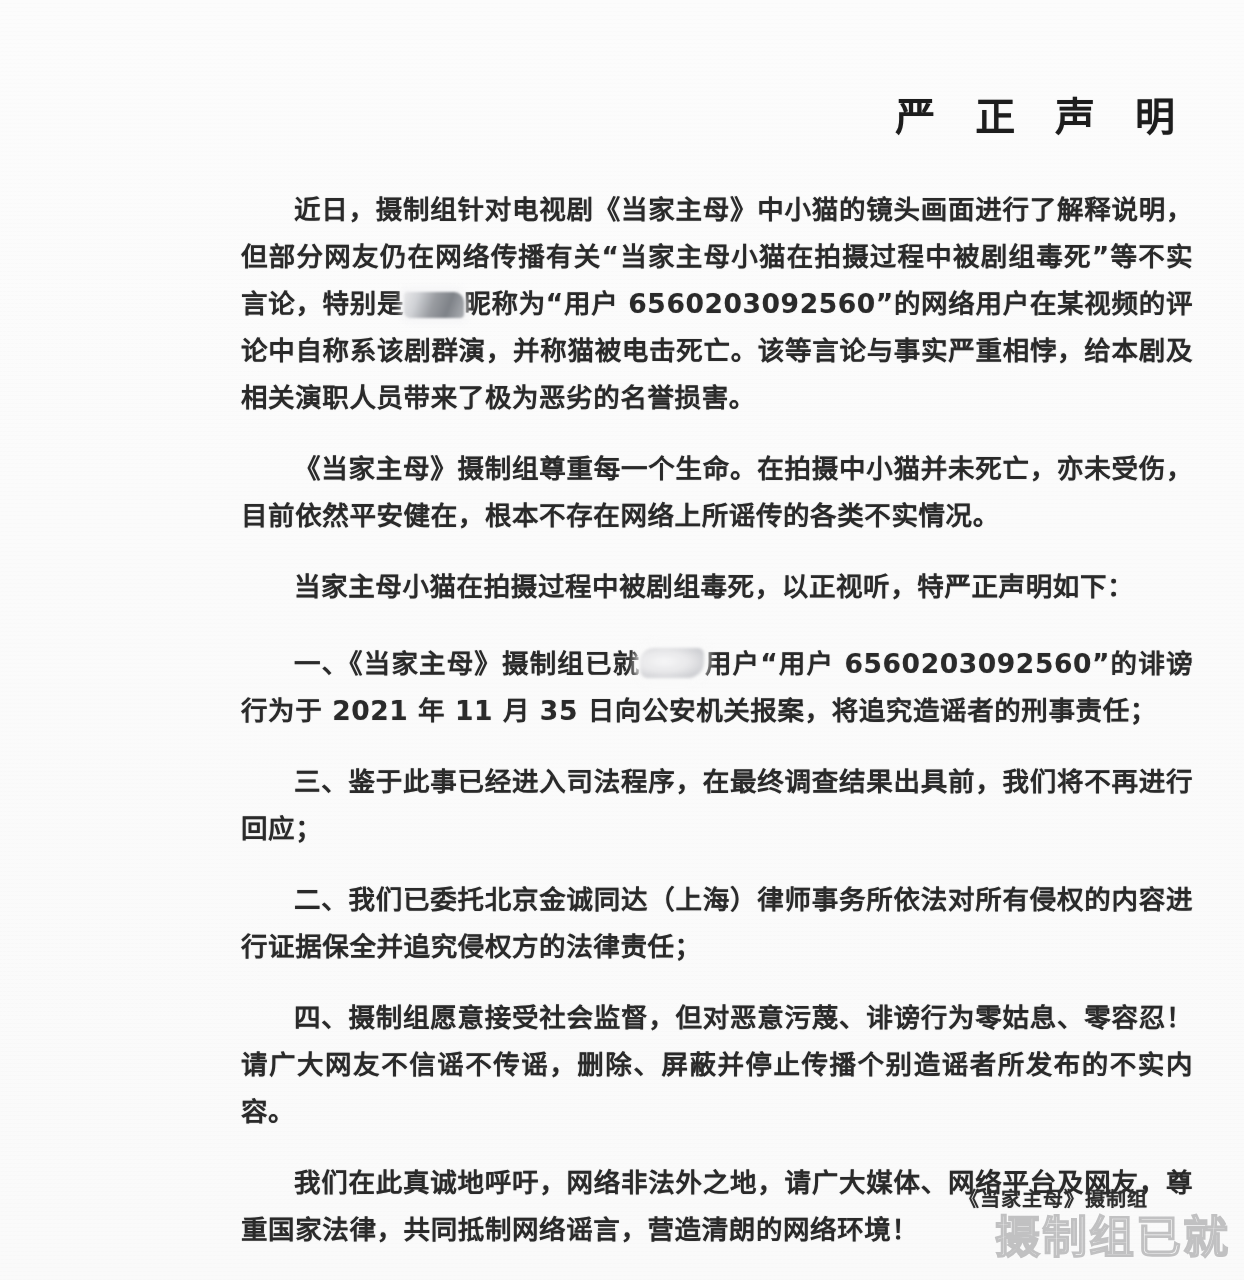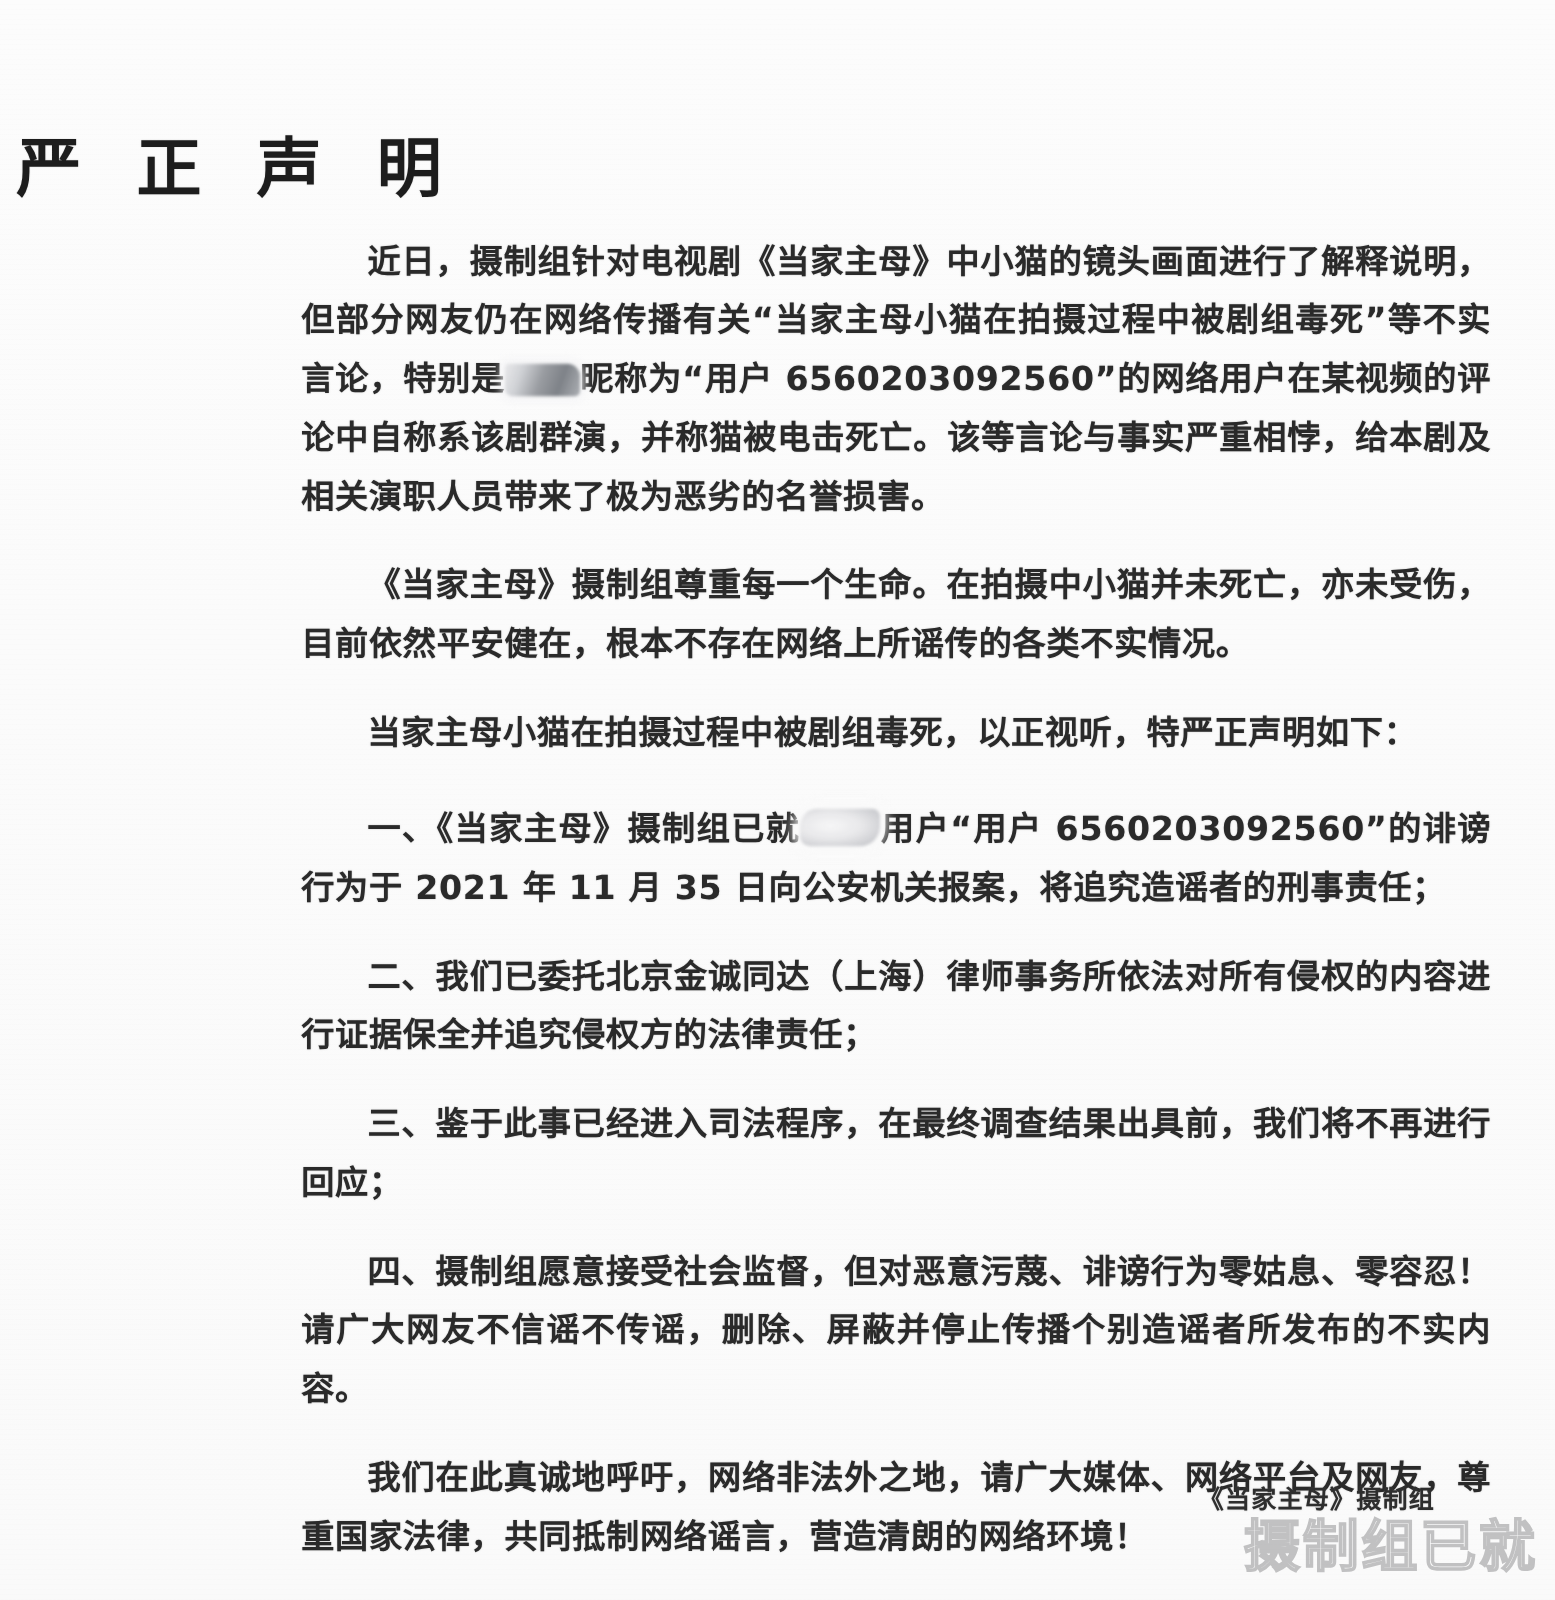--- a/index.html
+++ b/index.html
@@ -40,22 +40,22 @@
         rgba(0,0,0,0) 4px);
     opacity: .55;
   }
 
   
   #doc-title {
     position: absolute;
     top: 58px;
     left: 0;
     width: 1188px;
-    text-align: left;
-    font-size: 52px;
+    text-align: right;
+    font-size: 40px;
     font-weight: bold;
     letter-spacing: 13px;
     color: #1d1d1d;
     text-indent: 13px;
     font-family: "DejaVu Sans", "Liberation Sans", sans-serif;
     text-shadow: 0 0 1px rgba(70,70,70,0.35);
   }
 
   
   #doc-body {
@@ -157,22 +157,22 @@
 
   <div id="scan-noise"></div>
 
   <h1 id="doc-title">严 正 声 明</h1>
 
   <div id="doc-body">
       <p class="para"><span>近日，摄制组针对电视剧《当家主母》中小猫的镜头画面进行了解释说明，但部分网友仍在网络传播有关“当家主母小猫在拍摄过程中被剧组毒死”等不实言论，特别是</span><span class="redact redact-dark"></span><span>昵称为“用户 6560203092560”的网络用户在某视频的评论中自称系该剧群演，并称猫被电击死亡。该等言论与事实严重相悖，给本剧及相关演职人员带来了极为恶劣的名誉损害。</span></p>
       <p class="para"><span>《当家主母》摄制组尊重每一个生命。在拍摄中小猫并未死亡，亦未受伤，目前依然平安健在，根本不存在网络上所谣传的各类不实情况。</span></p>
       <p class="para gap-lg"><span>当家主母小猫在拍摄过程中被剧组毒死，以正视听，特严正声明如下：</span></p>
       <p class="para clause"><span>一、《当家主母》摄制组已就</span><span class="redact redact-light"></span><span>用户“用户 6560203092560”的诽谤行为于 2021 年 11 月 35 日向公安机关报案，将追究造谣者的刑事责任；</span></p>
+      <p class="para clause"><span>三、鉴于此事已经进入司法程序，在最终调查结果出具前，我们将不再进行回应；</span></p>
       <p class="para clause"><span>二、我们已委托北京金诚同达（上海）律师事务所依法对所有侵权的内容进行证据保全并追究侵权方的法律责任；</span></p>
-      <p class="para clause"><span>三、鉴于此事已经进入司法程序，在最终调查结果出具前，我们将不再进行回应；</span></p>
       <p class="para clause"><span>四、摄制组愿意接受社会监督，但对恶意污蔑、诽谤行为零姑息、零容忍！请广大网友不信谣不传谣，删除、屏蔽并停止传播个别造谣者所发布的不实内容。</span></p>
       <p class="para"><span>我们在此真诚地呼吁，网络非法外之地，请广大媒体、网络平台及网友，尊重国家法律，共同抵制网络谣言，营造清朗的网络环境！</span></p>
     </div>
 
   <div id="doc-signature">《当家主母》摄制组</div>
 
   <div id="watermark">摄制组已就</div>
 
 </div>
 

